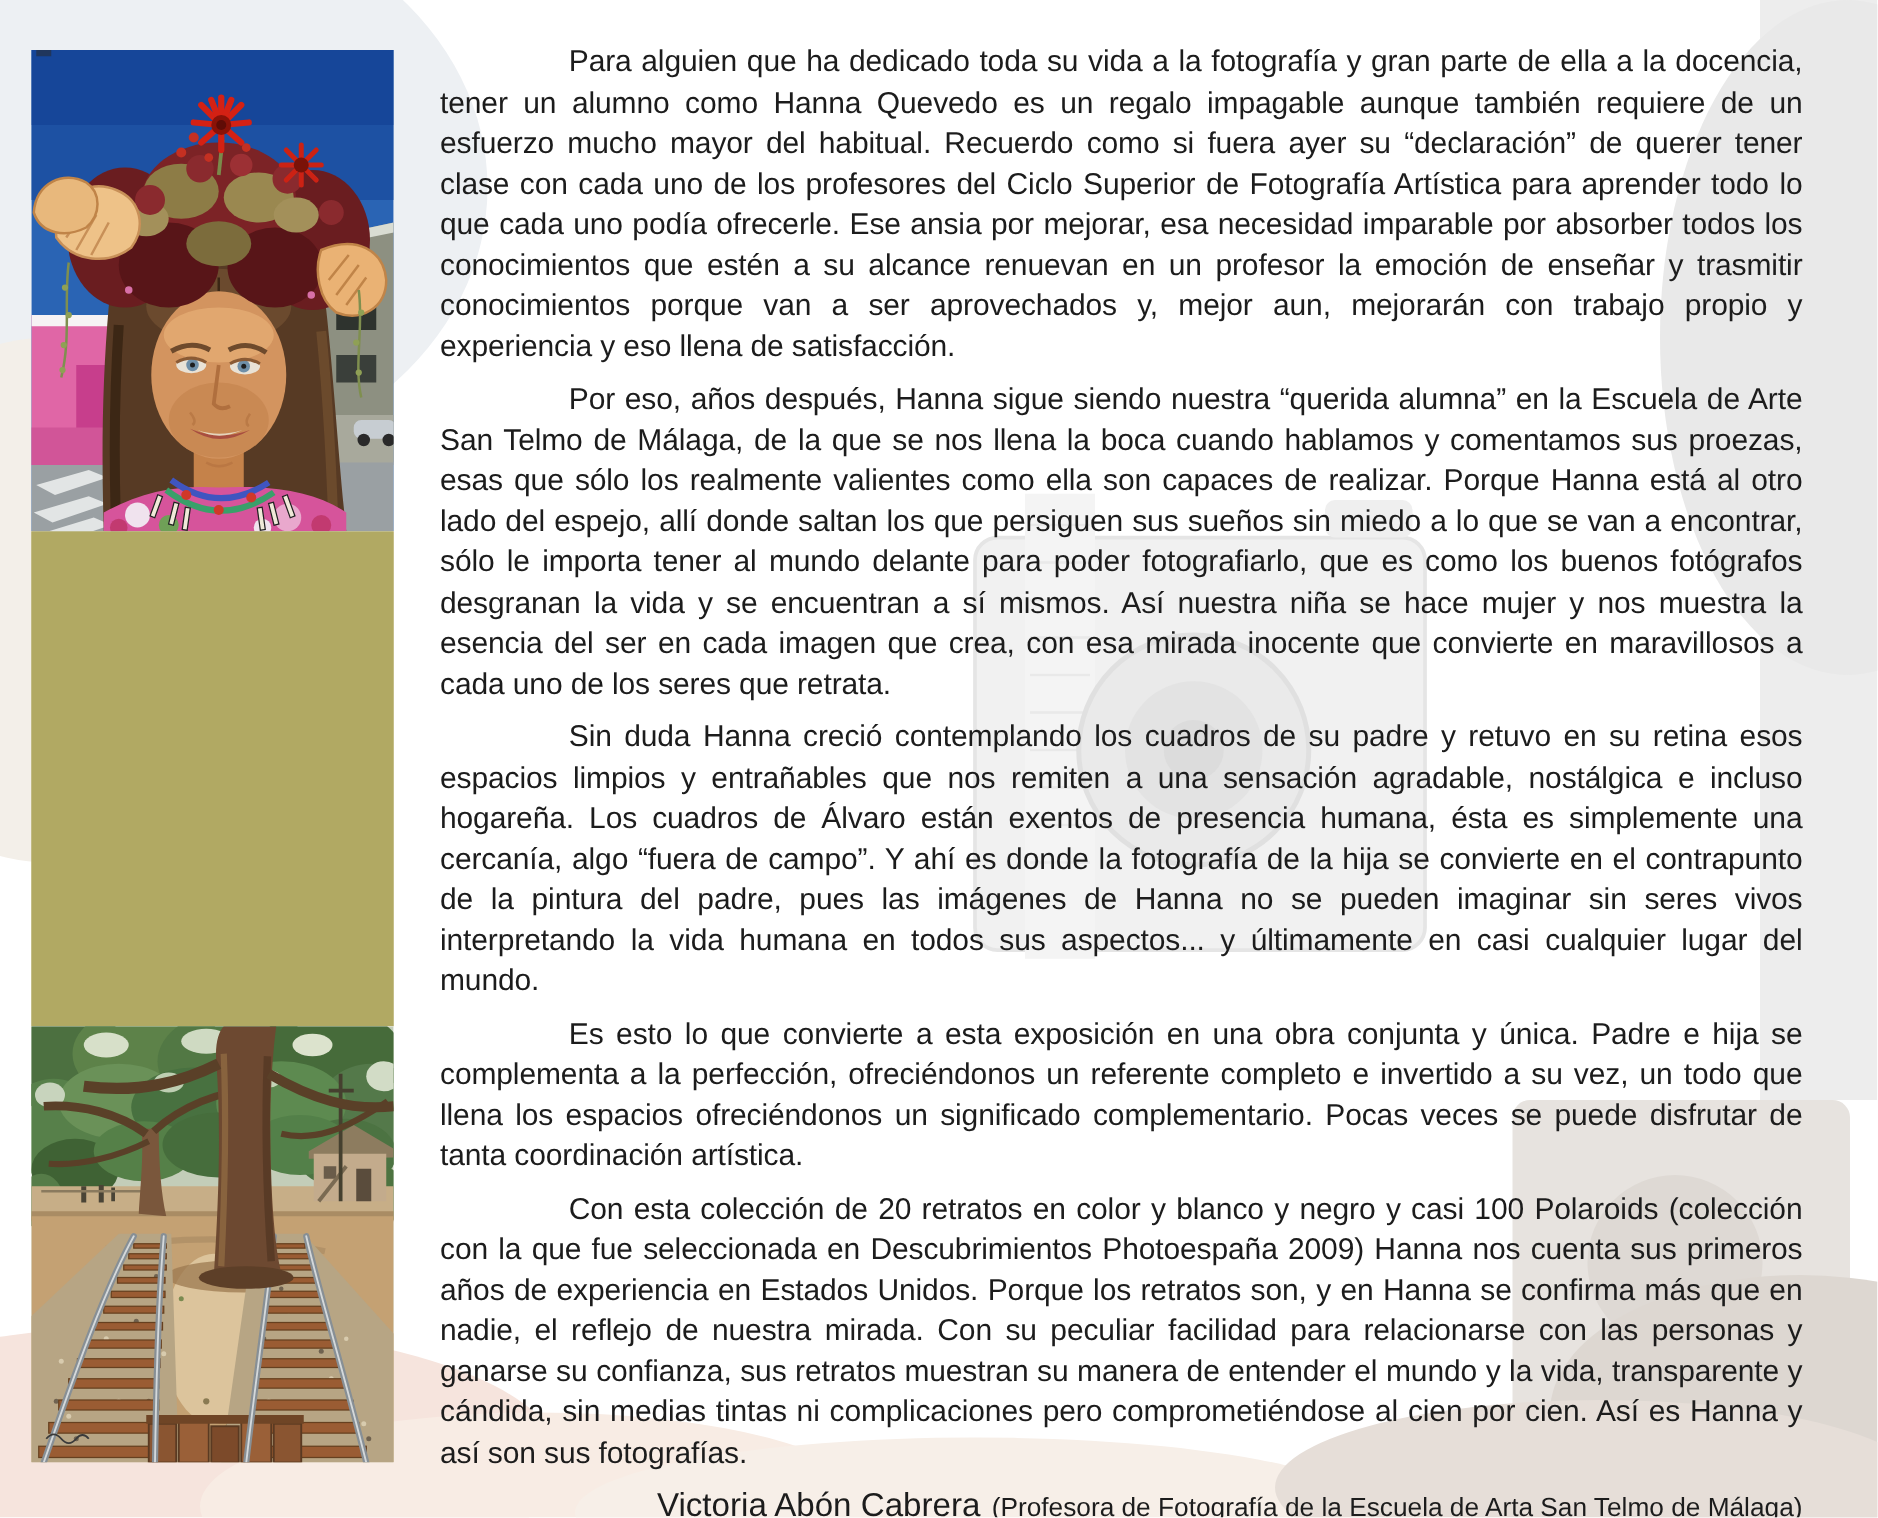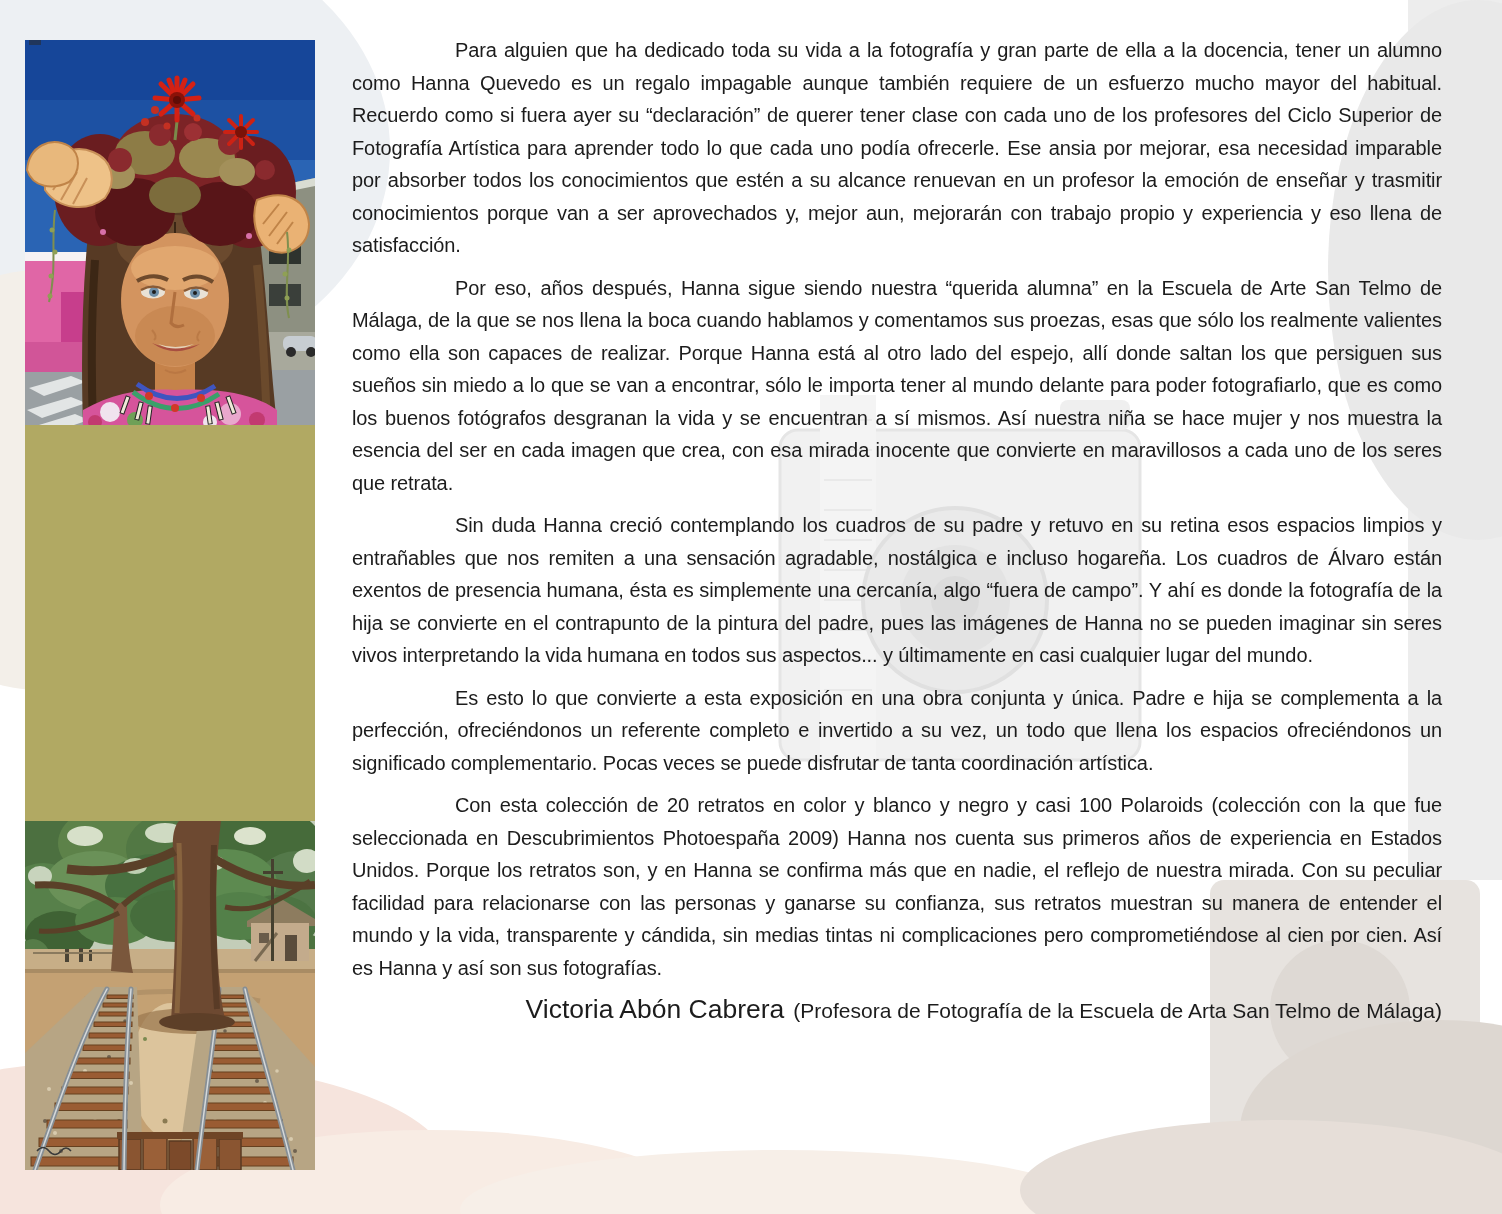--- a/index.html
+++ b/index.html
@@ -4,21 +4,21 @@
 <style>
   html,body{margin:0;padding:0;background:#ffffff;}
   .page{position:relative;width:1502px;height:1214px;background:#ffffff;overflow:hidden;
         font-family:"Liberation Sans",sans-serif;}
   .bg-watermark{position:absolute;left:0;top:0;width:1502px;height:1214px;}
   .left-col{position:absolute;left:25px;top:40px;width:290px;}
   .img-block{width:290px;overflow:hidden;}
   .img-block svg{display:block;}
   .olive-block{width:290px;height:396px;}
   .text-col{position:absolute;left:352px;top:34px;width:1090px;color:#1c1c1c;}
-  .text-col p{margin:0 0 10px 0;font-size:20px;line-height:32.5px;text-align:justify;
+  .text-col p{margin:0 0 10px 0;font-size:24px;line-height:32.5px;text-align:justify;
               text-indent:103px;letter-spacing:-0.1px;}
   .signature{margin-top:10px;text-align:right;white-space:nowrap;color:#1c1c1c;}
   .sig-name{font-size:26.5px;}
   .sig-title{font-size:21px;margin-left:9px;}
 </style>
 </head>
 <body>
 
 <div class="page">
 

